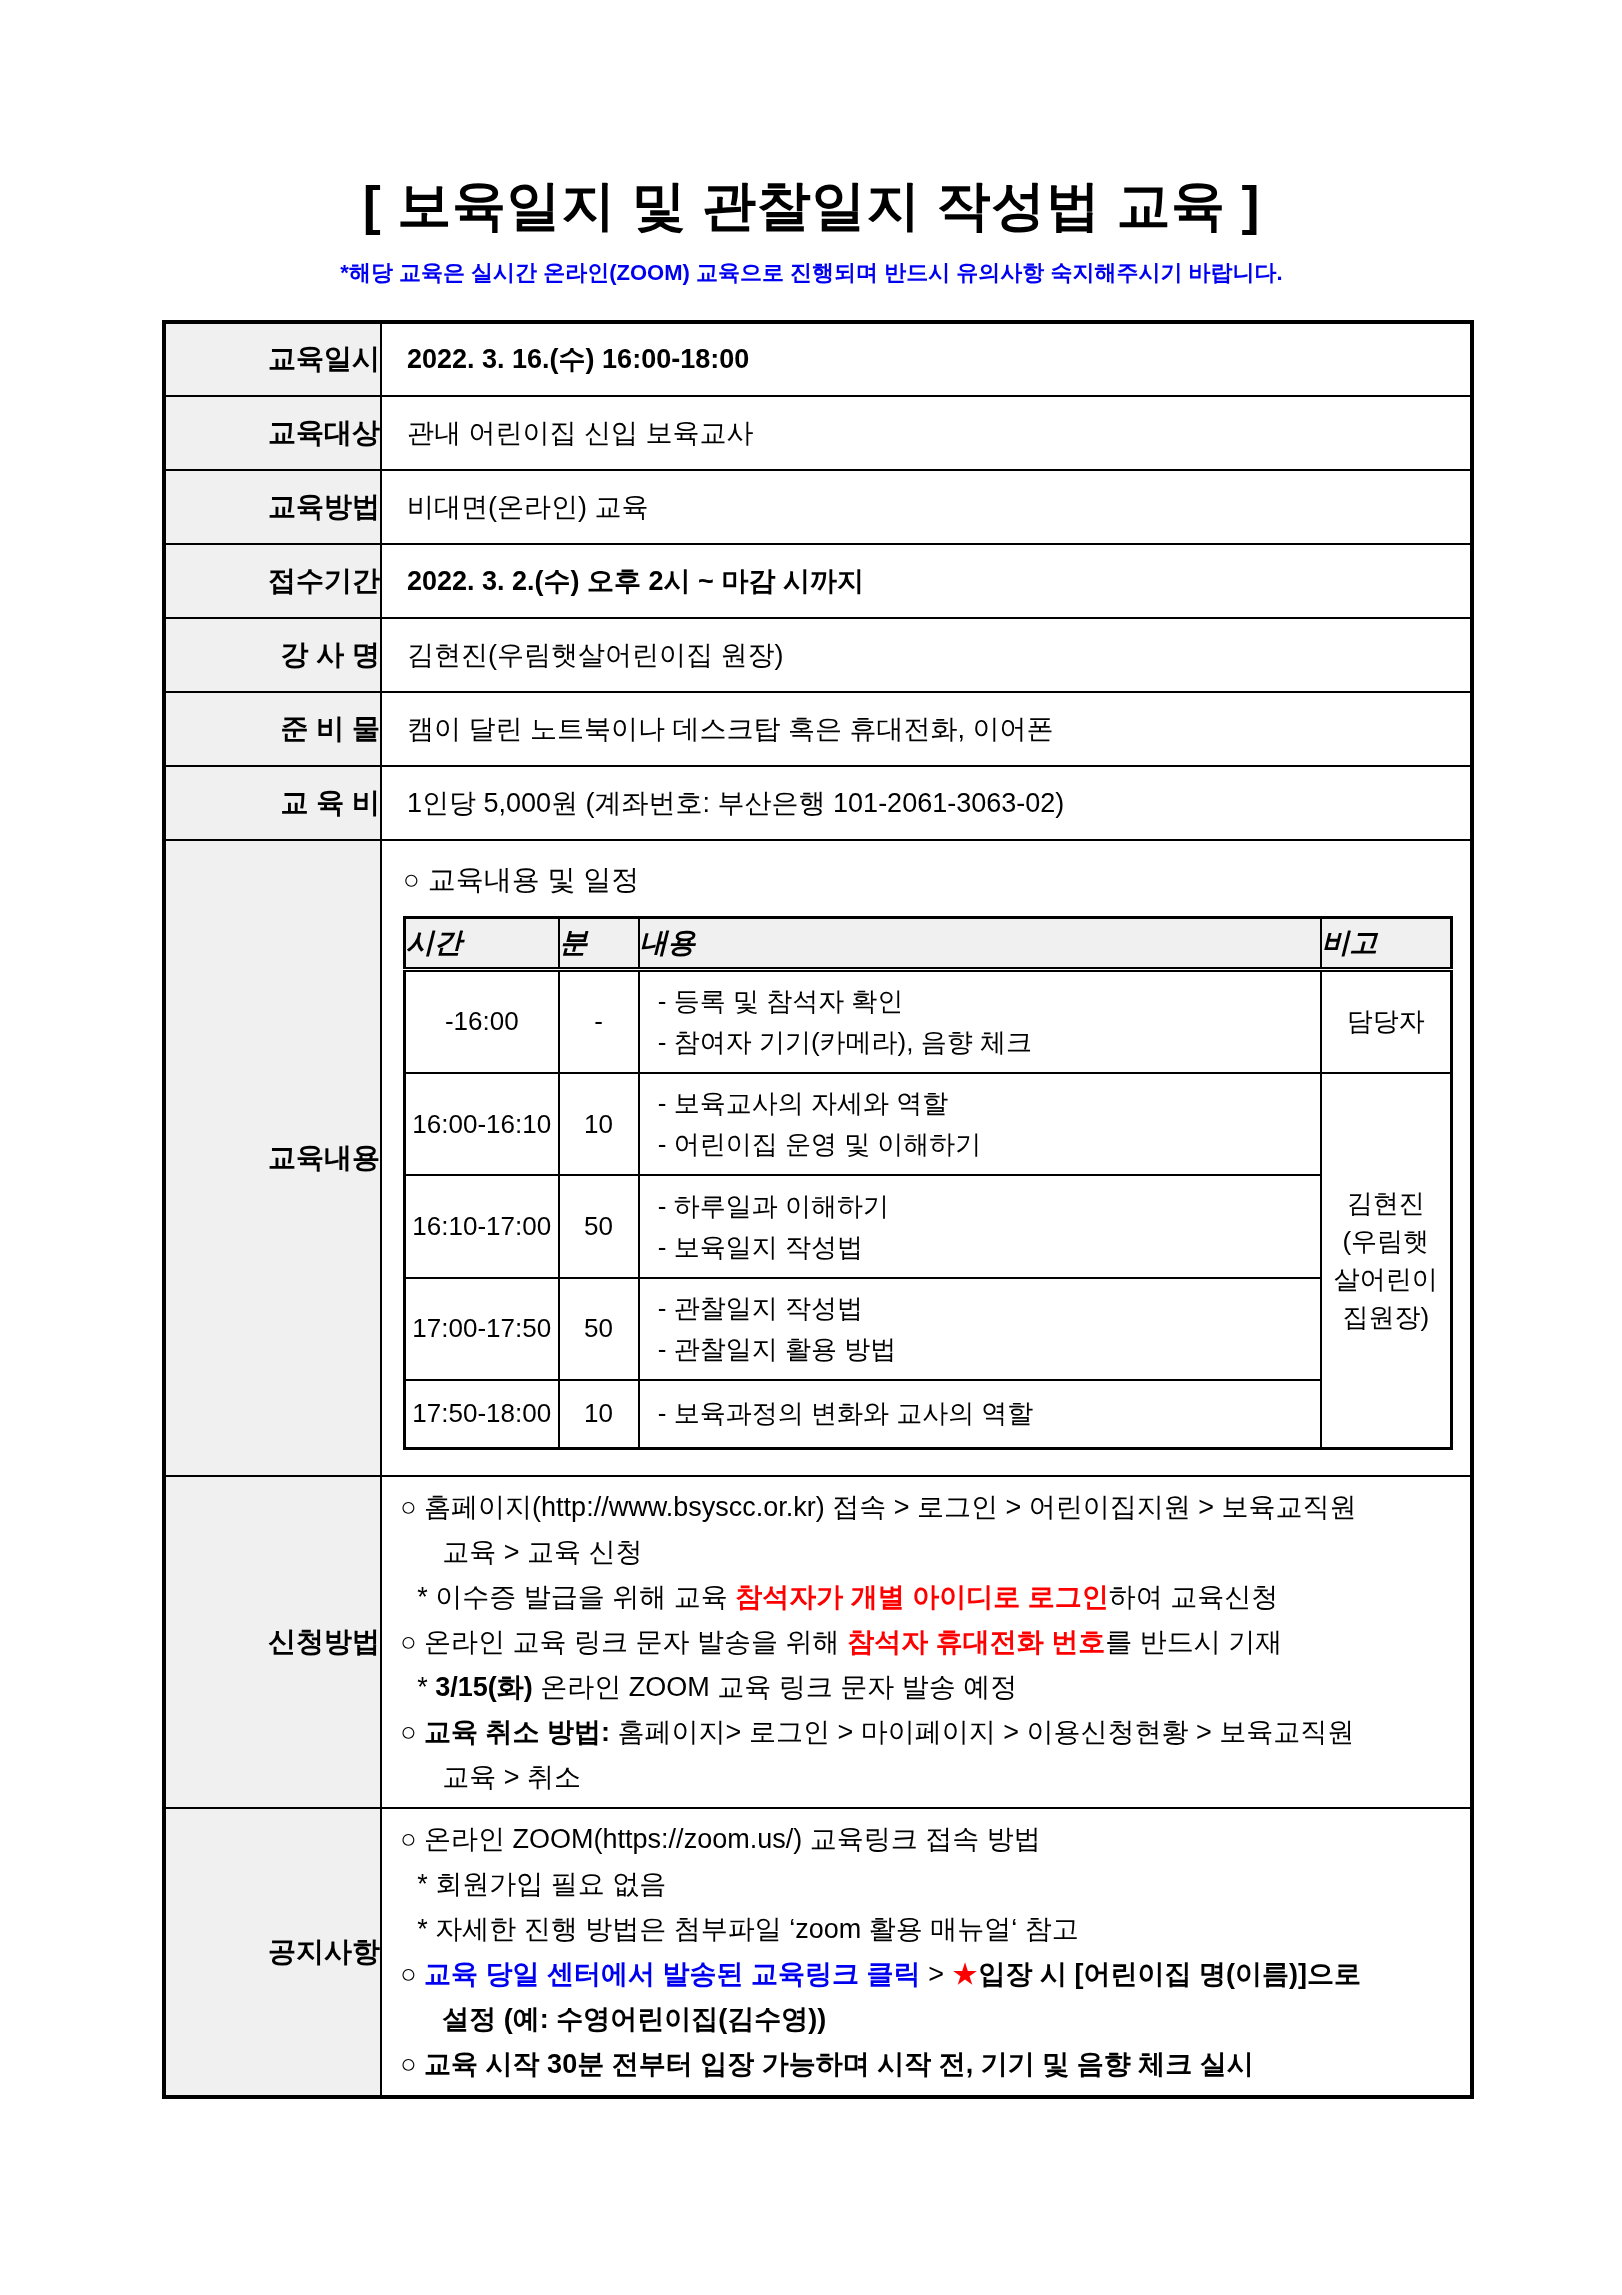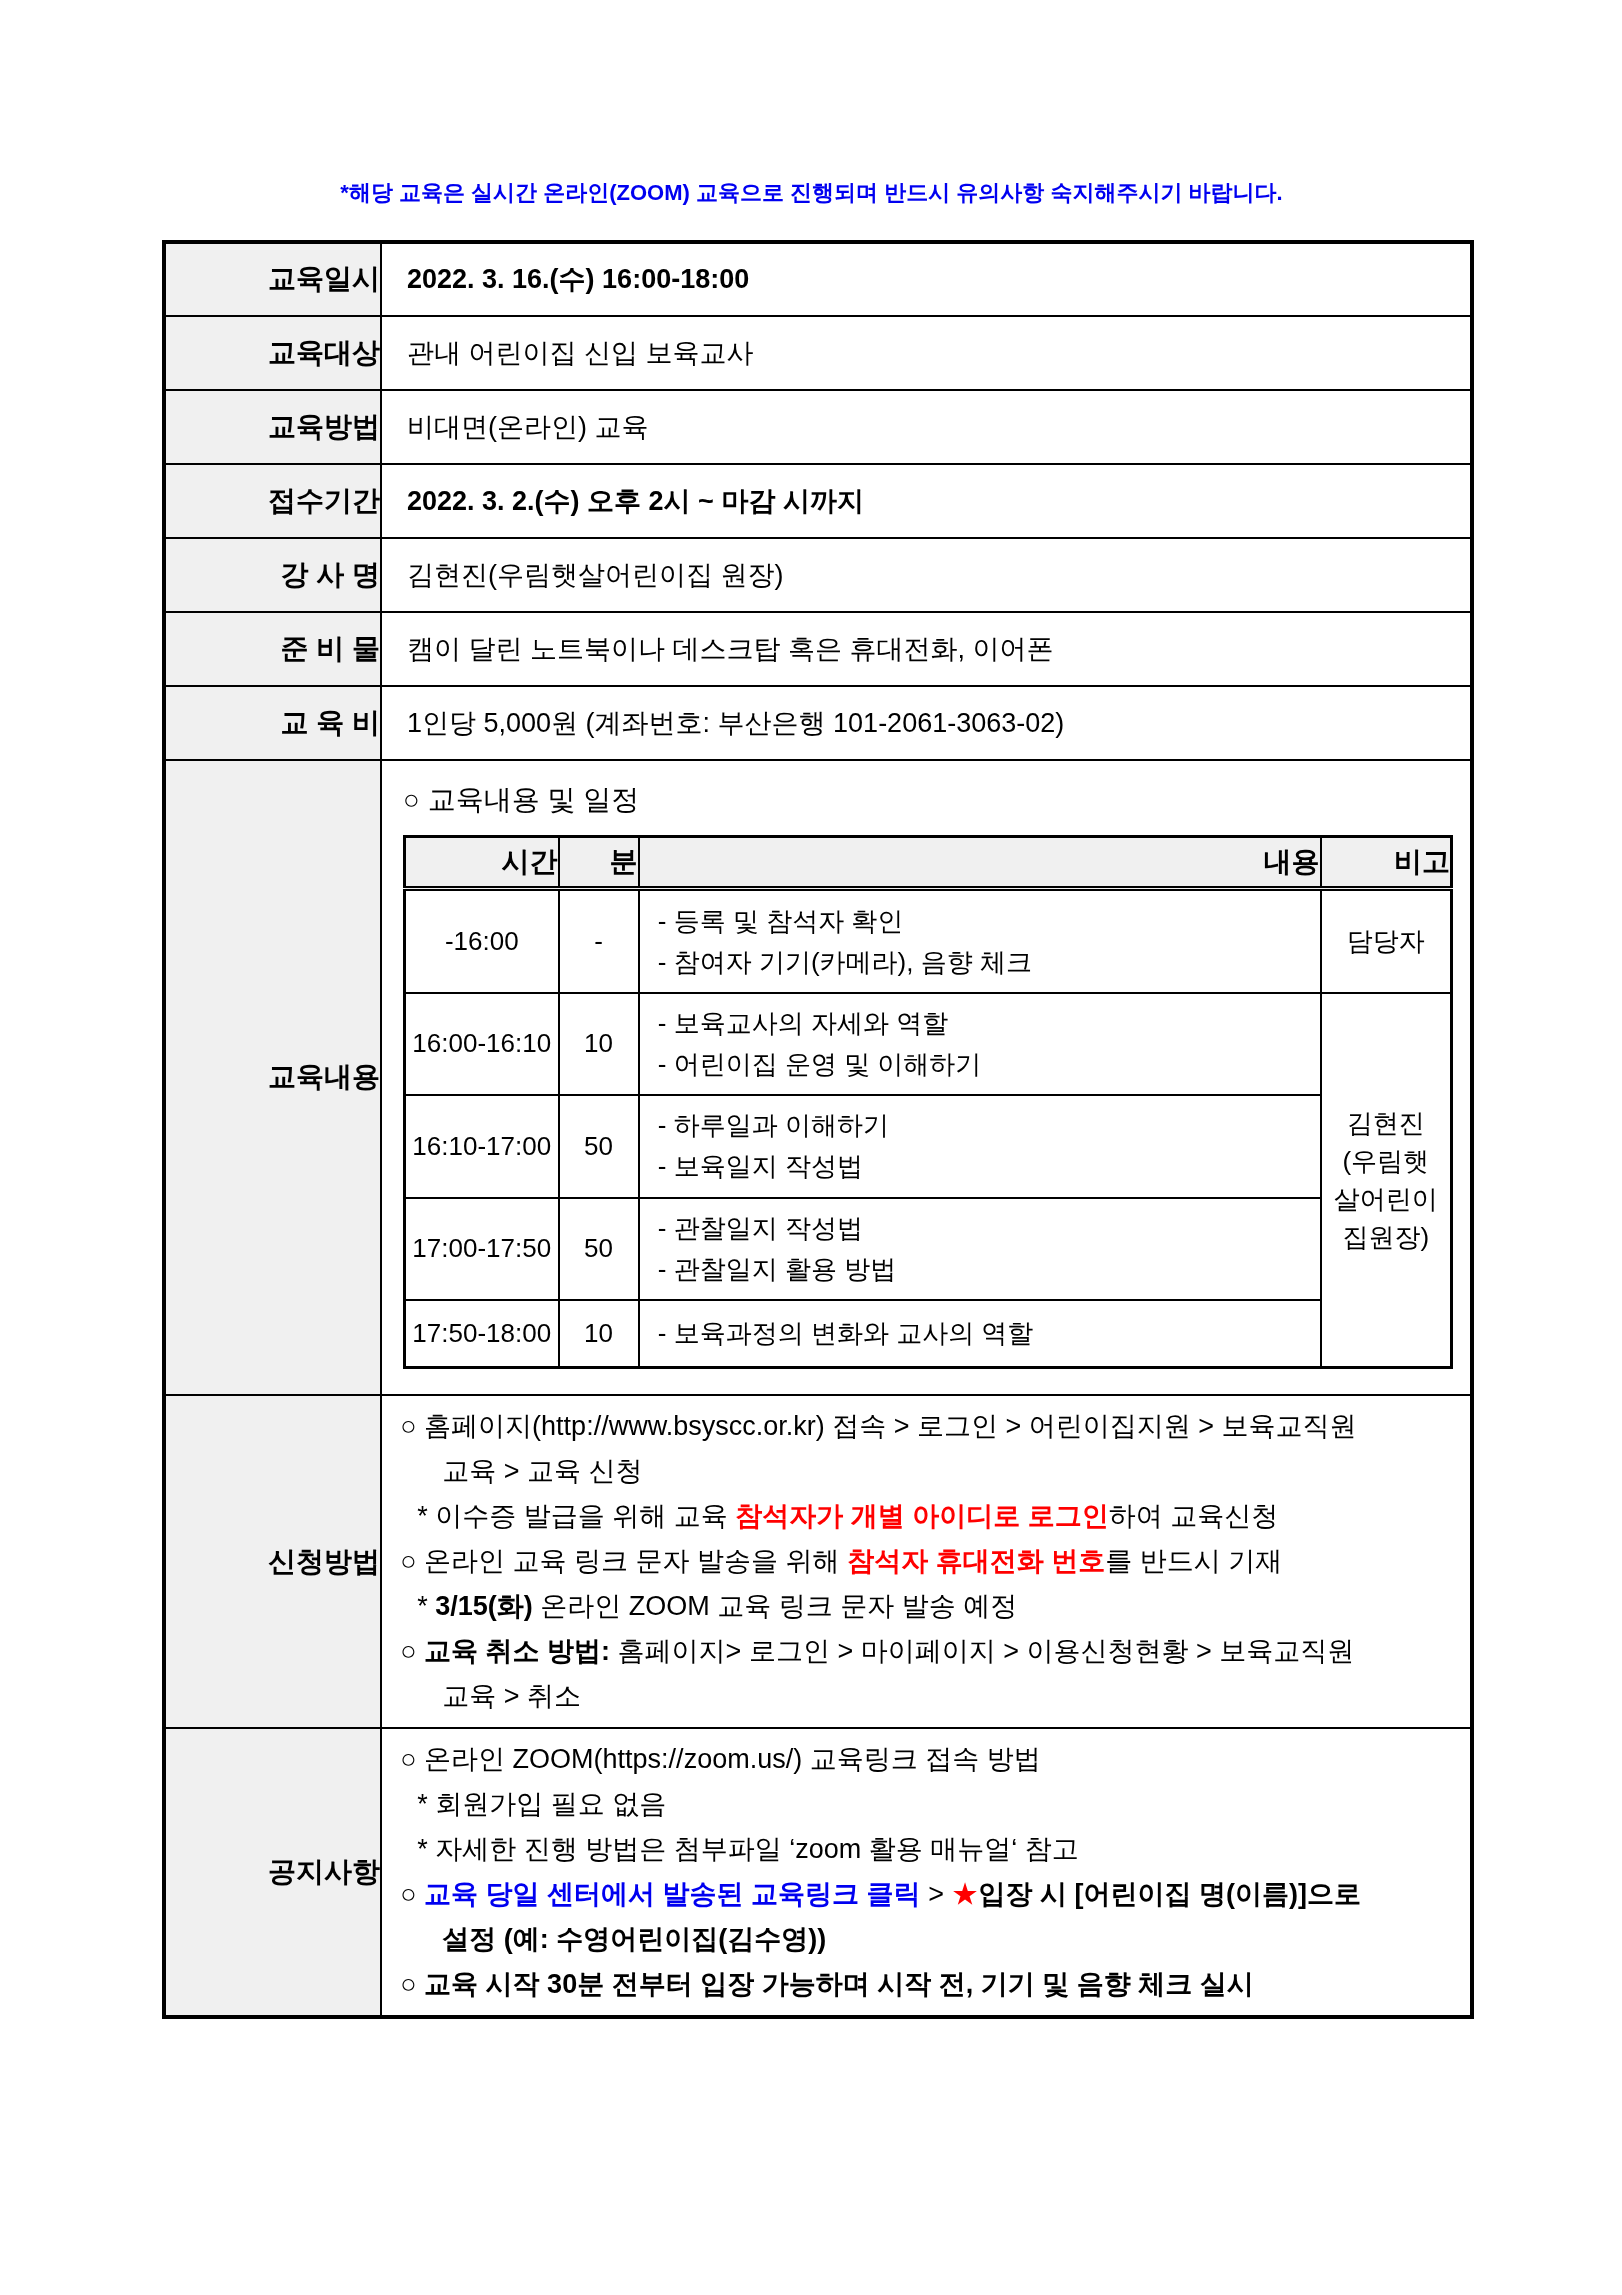--- a/index.html
+++ b/index.html
@@ -42,22 +42,22 @@
   .vb{font-weight:700;}
 
   
   td.content-cell{padding:19.6px 19.6px 25px 21px;vertical-align:top;}
   .sched-heading{font-size:28px;line-height:33px;margin:2.6px 0 19.6px 0;}
   table.schedule{
     border-collapse:collapse;table-layout:fixed;width:1047px;
     border:3.3px solid #000;
   }
   table.schedule th{
-    background:var(--label-bg);font-size:28px;font-weight:700;text-align:right;
-    height:52px;border:2px solid #000;border-bottom:5.2px double #000;vertical-align:middle;
+    background:var(--label-bg);font-size:28px;font-weight:700;text-align:left;
+    height:52px;border:2px solid #000;border-bottom:5.2px double #000;vertical-align:middle;font-style:italic;
   }
   table.schedule td{border:2px solid #000;font-size:26px;vertical-align:middle;}
   td.t-time{text-align:center;font-size:24px;white-space:nowrap;}
   td.t-min{text-align:center;}
   td.t-items{padding:9.2px 7.9px 9.2px 18.3px;border-radius:25px;}
   .sched-item{line-height:41px;}
   tr.sched-last td{height:68px;}
   td.t-note{text-align:center;line-height:37px;border-radius:8px;}
   td.t-note-merged{text-align:center;line-height:38px;white-space:pre-line;font-size:26px;}
 
@@ -70,20 +70,21 @@
   .blue{color:var(--accent-blue);font-weight:700;}
   .b{font-weight:700;}
   .star{color:var(--accent-red);font-weight:400;}
 </style>
 </head>
 <body>
 
 <div class="page">
 
   <div class="header">
+    <div class="main-title">[ 보육일지 및 관찰일지 작성법 교육 ]</div>
     <div class="notice-line">*해당 교육은 실시간 온라인(ZOOM) 교육으로 진행되며 반드시 유의사항 숙지해주시기 바랍니다.</div>
   </div>
 
   <table class="main">
     <colgroup>
         <col style="width:217px">
         <col style="width:1091px">
       </colgroup>
 
     <tbody>

